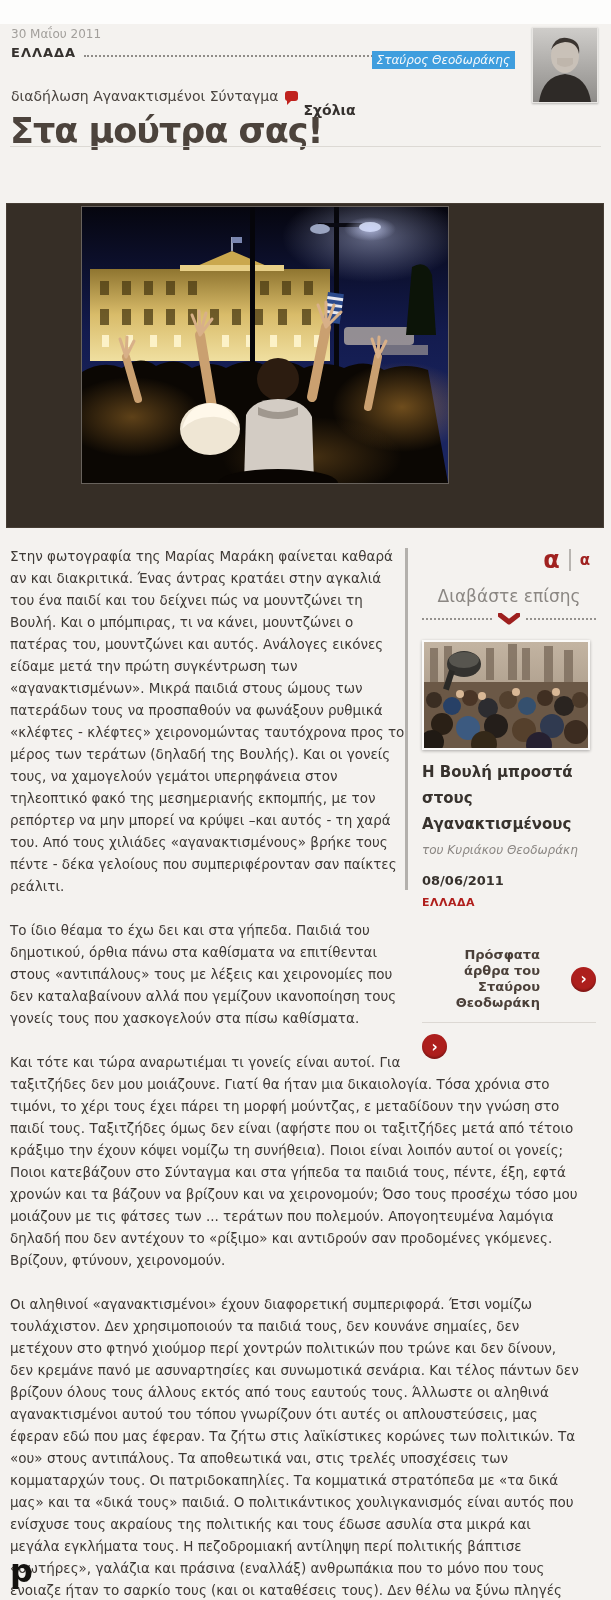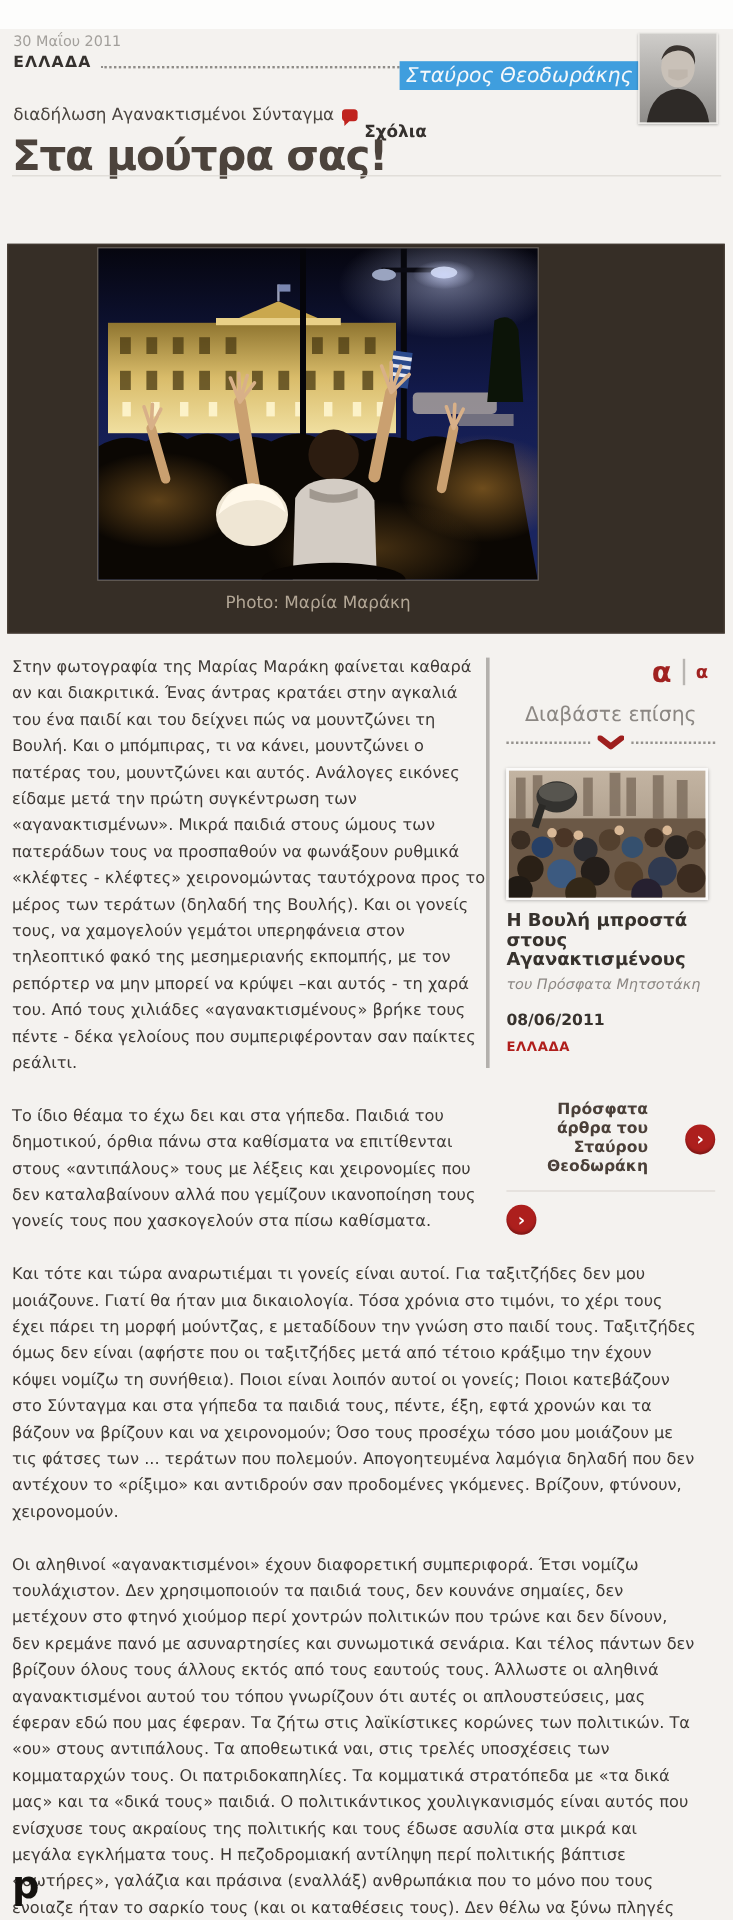--- a/index.html
+++ b/index.html
@@ -7,22 +7,22 @@
   .page{
     position:relative;width:611px;height:1600px;margin:0 auto;
     background:linear-gradient(180deg,#fdfdfc 0 24px,#f4f2ef 24px);
     font-family:"DejaVu Sans",sans-serif;color:#423c38;overflow:hidden;
   }
   
   .date{position:absolute;left:11px;top:27px;font-size:12px;color:#a29f9b;}
   .cat-row{position:absolute;left:11px;top:45px;width:417px;display:flex;align-items:flex-end;}
   .cat-label{font-size:13px;font-weight:bold;color:#35312e;letter-spacing:1px;}
   .cat-dots{flex:1;border-bottom:2px dotted #8f8c88;margin:0 0 3px 8px;height:1px;}
-  .author-name{position:absolute;right:79px;top:51px;background:#3f9ede;color:#f4f8fb;
-    font-size:17px;font-style:italic;padding:2px 5px;}
+  .author-name{position:absolute;right:96px;top:51px;background:#3f9ede;color:#f4f8fb;
+    font-size:12px;font-style:italic;padding:2px 5px;}
   .author-photo{position:absolute;right:13px;top:27px;width:64px;height:74px;
     border:1px solid #e8e6e3;box-shadow:0 1px 2px rgba(0,0,0,.25);}
   .tags-row{position:absolute;left:11px;top:73px;font-size:14px;color:#4a443f;display:flex;align-items:center;gap:6px;}
   .bubble{display:inline-block;width:13px;height:10px;background:#c0231e;border-radius:3px;position:relative;}
   .bubble:after{content:"";position:absolute;left:2px;bottom:-4px;border:3px solid transparent;border-top-color:#c0231e;border-left-color:#c0231e;}
   .comments{font-weight:bold;color:#35312e;margin-top:29px;}
   .title{position:absolute;left:10px;top:88px;font-size:35px;font-weight:bold;color:#4c433c;letter-spacing:-1px;}
   .title-rule{position:absolute;left:10px;top:146px;width:591px;border-top:1px solid #dcd9d4;}
   
   .photo-block{position:absolute;left:6px;top:203px;width:598px;height:325px;background:#362e26;
@@ -39,21 +39,21 @@
   .sidebar{float:right;width:174px;margin-left:15px;min-height:420px;}
   .font-controls{display:flex;justify-content:flex-end;align-items:center;gap:9px;padding:4px 6px 0 0;}
   .font-big{font-size:24px;line-height:22px;font-weight:bold;color:#a02220;}
   .font-sep{width:2px;height:22px;background:#b8b5b1;}
   .font-small{font-size:15px;font-weight:bold;color:#a02220;}
   .read-also{margin-top:14px;text-align:center;font-size:17px;color:#8b8783;}
   .dotted-row{position:relative;margin-top:11px;border-top:2px dotted #95928e;height:12px;}
   .chev-down{position:absolute;left:50%;top:-7px;transform:translateX(-50%);background:#f4f2ef;padding:0 6px;line-height:0;}
   .thumb{display:block;width:164px;height:106px;margin-top:8px;border:2px solid #fbfaf9;
     box-shadow:0 1px 3px rgba(0,0,0,.3);}
-  .rel-title{margin-top:9px;font-size:15px;font-weight:bold;line-height:16px;color:#37322d;}
+  .rel-title{margin-top:9px;font-size:15px;font-weight:bold;line-height:26px;color:#37322d;}
   .rel-byline{margin-top:2px;font-size:12px;font-style:italic;color:#8b8783;}
   .rel-date{margin-top:9px;font-size:13px;font-weight:bold;color:#37322d;}
   .rel-cat{font-size:11px;font-weight:bold;color:#b01f1c;letter-spacing:.5px;}
   .side-links{margin-top:22px;}
   .side-link{display:flex;justify-content:space-between;align-items:center;gap:10px;padding:11px 0;cursor:pointer;}
   .side-link + .side-link{border-top:1px solid #dcd8d3;}
   .side-link .txt{text-align:right;font-size:13px;line-height:16px;color:#4a3f38;font-weight:bold;width:118px;}
   .circle{flex:0 0 auto;width:25px;height:25px;border-radius:50%;background:#ad1f1d;color:#fff;
     display:flex;align-items:center;justify-content:center;font-size:15px;font-weight:bold;
     box-shadow:inset 0 -2px 2px rgba(0,0,0,.25);}
@@ -203,21 +203,20 @@
 
         <ellipse cx="128" cy="222" rx="30" ry="26" fill="#efe6d4"></ellipse>
         <path d="M100,222 q6,-24 28,-26 q22,2 28,24 q-14,-12 -28,-10 q-16,0 -28,12 Z" fill="#fff8ea"></path>
 
         <circle cx="196" cy="172" r="21" fill="#2c1c10"></circle>
         <path d="M162,276 L164,208 q8,-16 32,-16 q26,0 34,18 L232,276 Z" fill="#d3ccc4"></path>
         <path d="M176,200 q20,10 40,0 l0,8 q-20,8 -40,0 Z" fill="#8a8279" opacity=".7"></path>
         <ellipse cx="196" cy="276" rx="60" ry="14" fill="#090502"></ellipse>
       </svg>
     </div>
-    <div class="caption">Photo: Μαρία Μαράκη</div>
   </div>
 
   <div class="article">
 
     <div class="sidebar">
       <div class="font-controls">
         <span class="font-big">α</span>
         <span class="font-sep"></span>
         <span class="font-small">α</span>
       </div>
@@ -277,21 +276,21 @@
               <circle cx="132" cy="50" r="4"></circle>
             <circle cx="58" cy="54" r="4"></circle>
           </g>
           <ellipse cx="40" cy="22" rx="17" ry="13" fill="#33322f"></ellipse>
           <ellipse cx="40" cy="18" rx="15" ry="8" fill="#57554f"></ellipse>
           <rect x="22" y="28" width="6" height="20" fill="#2a2926" transform="rotate(18 25 38)"></rect>
         </svg>
       </div>
 
       <div class="rel-title">Η Βουλή μπροστά στους Αγανακτισμένους</div>
-      <div class="rel-byline">του Πρόσφατα Μητσοτάκη</div>
+      <div class="rel-byline">του Κυριάκου Θεοδωράκη</div>
       <div class="rel-date">08/06/2011</div>
       <div class="rel-cat">ΕΛΛΑΔΑ</div>
 
       <div class="side-links">
         <div class="side-link">
           <span class="txt">Πρόσφατα άρθρα του Σταύρου Θεοδωράκη</span>
           <span class="circle">›</span>
         </div>
         <div class="side-link">
           <span class="circle">›</span>

